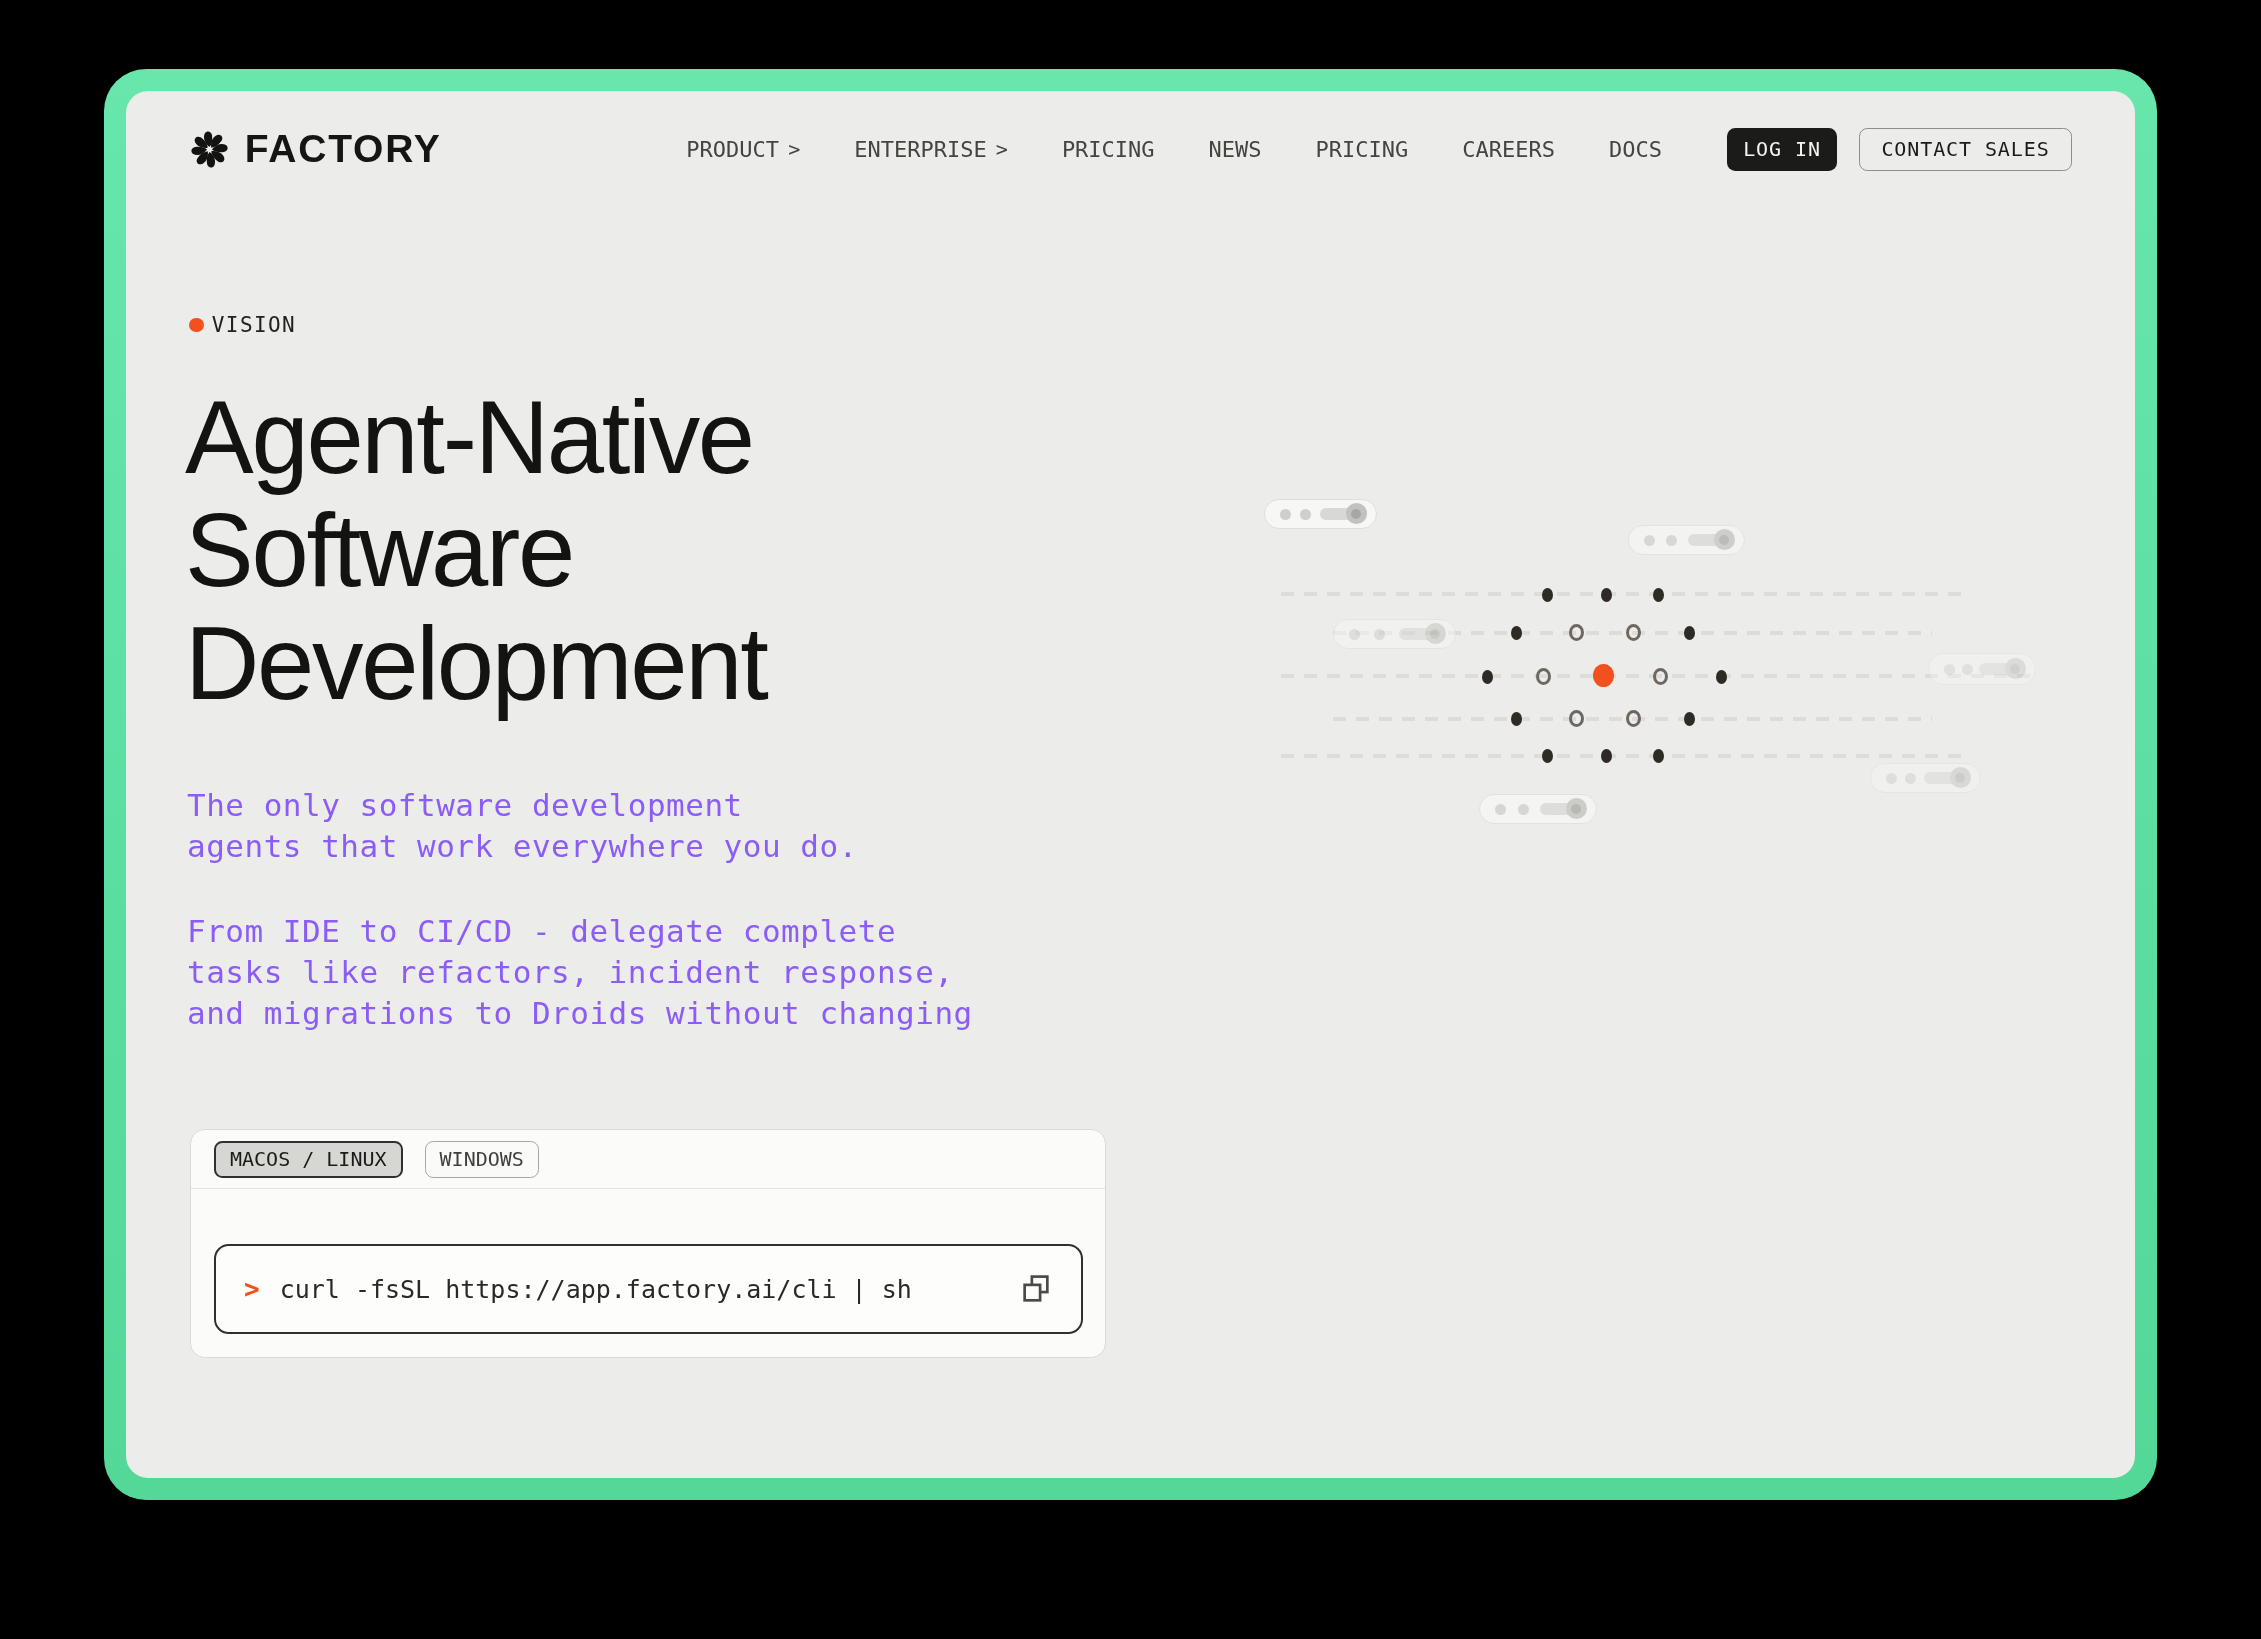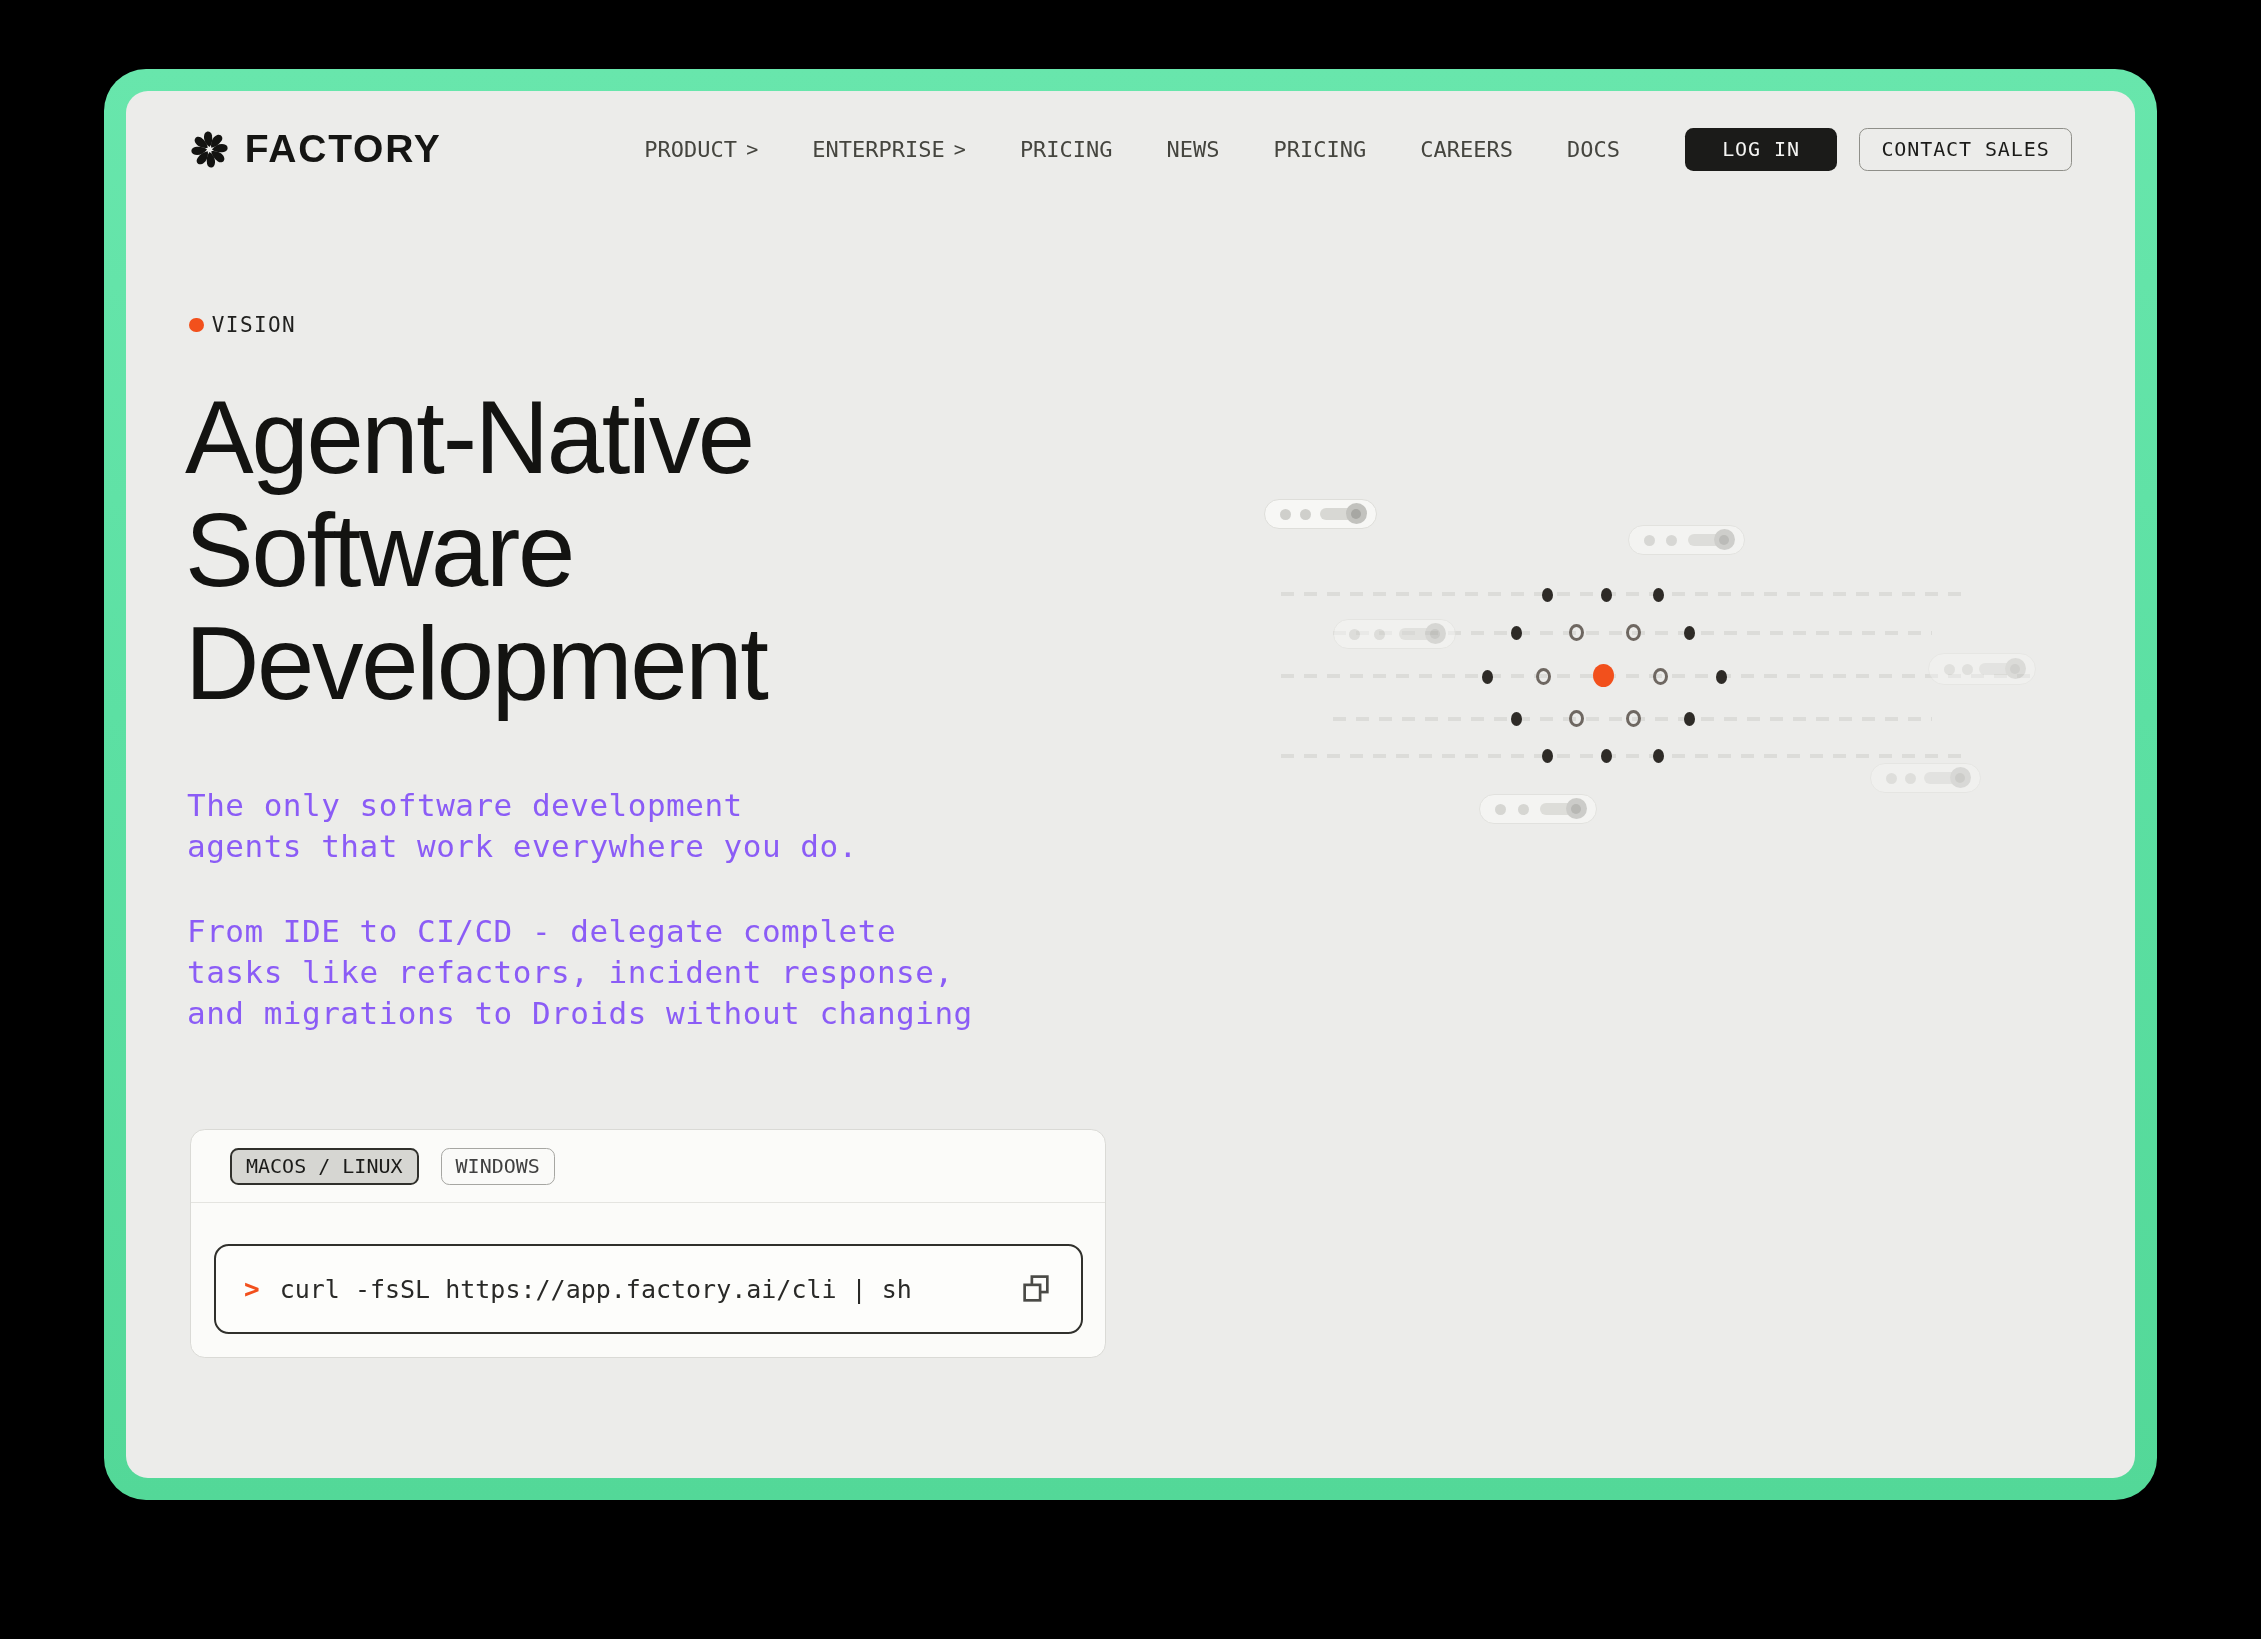--- a/index.html
+++ b/index.html
@@ -16,41 +16,41 @@
   .hdr{position:absolute;left:63px;right:63px;top:35px;height:46px;display:flex;align-items:center;}
   .brand{display:flex;align-items:center;gap:14.8px;color:#151513;cursor:pointer;}
   .brand-name{font-weight:700;font-size:39px;letter-spacing:1.8px;color:#151513;}
   .nav{margin-left:auto;margin-right:65px;display:flex;align-items:center;gap:54px;}
   .nav-item{display:flex;align-items:center;gap:9.2px;font-size:22px;color:#45453F;
             text-decoration:none;cursor:pointer;}
   .chev{font-size:20px;color:#45453F;}
   .actions{display:flex;align-items:center;gap:22px;}
   .btn{height:43px;border-radius:8.3px;font-size:20px;letter-spacing:0.9px;cursor:pointer;
        display:flex;align-items:center;justify-content:center;}
-  .btn-dark{width:152px;background:#1B1B19;color:#F4F4F2;border:none;text-align:right;}
+  .btn-dark{width:110px;background:#1B1B19;color:#F4F4F2;border:none;text-align:right;}
   .btn-outline{width:213px;background:transparent;border:1.8px solid #8F8F89;color:#1B1B19;}
 
   
   .eyebrow{position:absolute;left:63px;top:222px;display:flex;align-items:center;gap:8px;}
   .eyebrow .edot{width:14.8px;height:14.8px;border-radius:50%;background:#F2501C;}
   .eyebrow-label{font-size:21px;letter-spacing:1.4px;color:#21211F;}
 
   h1{position:absolute;left:59px;top:290px;margin:0;font-weight:400;
      font-size:103px;line-height:113px;letter-spacing:-2.3px;color:#131311;}
   h1 span{display:block;}
 
   .lede{position:absolute;left:61px;margin:0;font-size:31px;line-height:41px;
         letter-spacing:0.5px;color:#8b5cf6;}
   .lede.p1{top:694px;}
   .lede.p2{top:820px;}
 
   
   .card{position:absolute;left:64px;top:1038px;width:916px;height:229px;box-sizing:border-box;
         background:#FBFBF9;border:1.8px solid #DADAD6;border-radius:14.8px;}
-  .tabs{height:73px;display:flex;align-items:center;gap:22px;padding:0 39px;
+  .tabs{height:59px;display:flex;align-items:center;gap:22px;padding:0 23px;
         border-bottom:1.8px solid #E4E4E0;box-sizing:border-box;}
   .tab{height:37px;padding:0 14px;border-radius:8.3px;font-size:20px;display:flex;
        align-items:center;cursor:pointer;box-sizing:border-box;}
   .tab.on{background:#D6D6D2;border:2.8px solid #30302C;color:#1B1B19;}
   .tab.off{background:#FAFAF8;border:1.8px solid #A6A6A2;color:#404040;}
   .cmdrow{position:absolute;left:23px;top:114px;width:869px;height:90px;box-sizing:border-box;
           background:#FDFDFB;border:2.8px solid #30302C;border-radius:14.8px;
           display:flex;align-items:center;padding:0 28px;gap:20px;}
   .prompt{font-size:26px;font-weight:bold;color:#F2501C;}
   .cmd{font-size:25px;color:#292927;}

